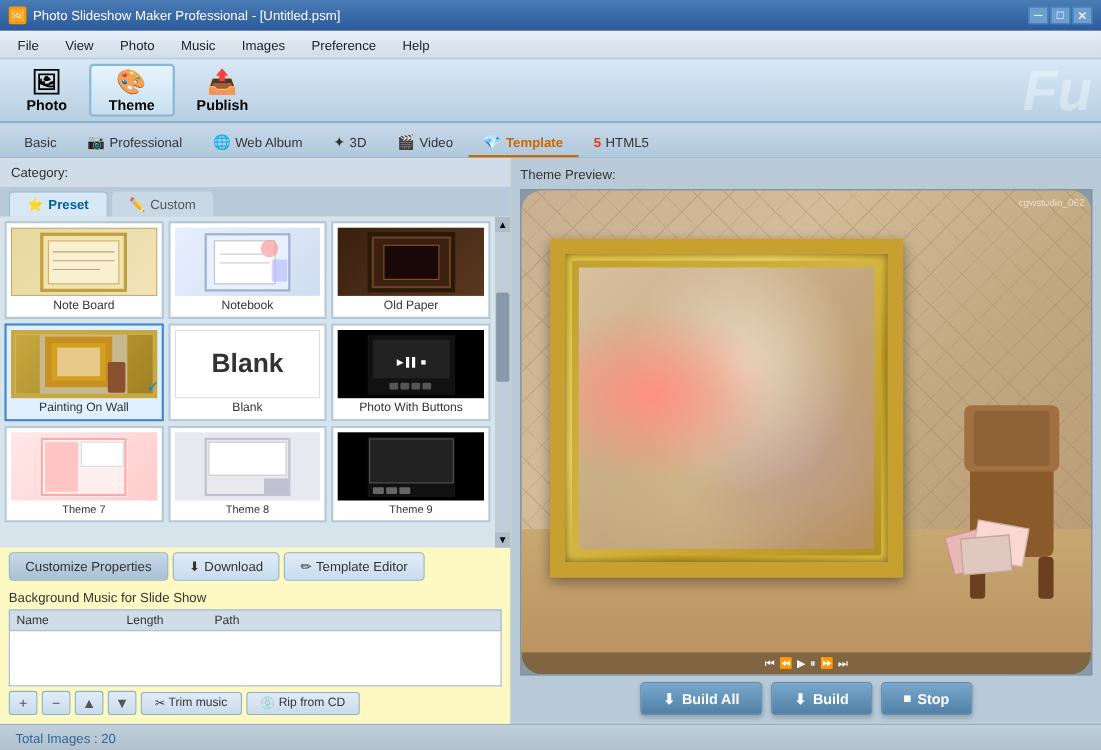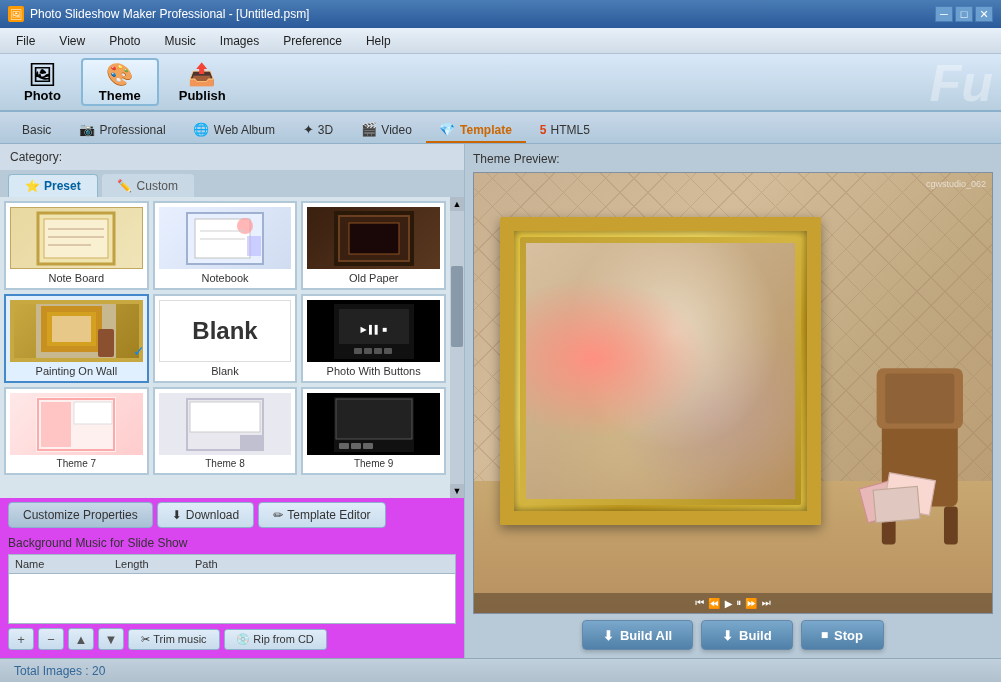--- a/index.html
+++ b/index.html
@@ -105,21 +105,21 @@
     
     #main {
       display: flex;
       height: calc(682px - 28px - 26px - 58px - 32px - 24px);
       background: #c8d8e4;
     }
 
     
     #left-panel {
       width: 465px;
-      background: #d946ef;
+      background: #fef9c3;
       border-right: 1px solid #a0b8c8;
       display: flex;
       flex-direction: column;
     }
 
     .category-header {
       padding: 6px 10px;
       font-size: 12px;
       color: #333;
       background: #d0dce8;
@@ -278,20 +278,21 @@
       border: 1px solid #8090a0;
     }
 
     
     .preview-bg {
       width: 100%;
       height: 100%;
       background: linear-gradient(135deg, #c8b090 0%, #d4bc9a 30%, #c0a880 60%, #b89870 100%);
       position: relative;
       overflow: hidden;
+      border-radius: 19px;
     }
     .wallpaper-pattern {
       position: absolute;
       inset: 0;
       opacity: 0.3;
       background-image: repeating-linear-gradient(45deg, #a08060 0px, #a08060 1px, transparent 1px, transparent 20px),
                         repeating-linear-gradient(-45deg, #a08060 0px, #a08060 1px, transparent 1px, transparent 20px);
     }
     .floor-area {
       position: absolute;

